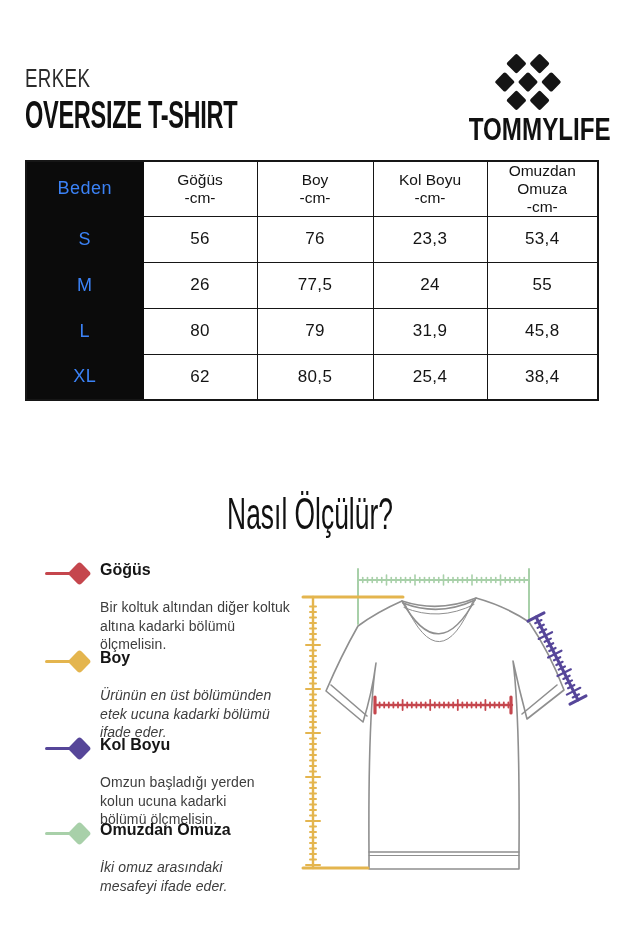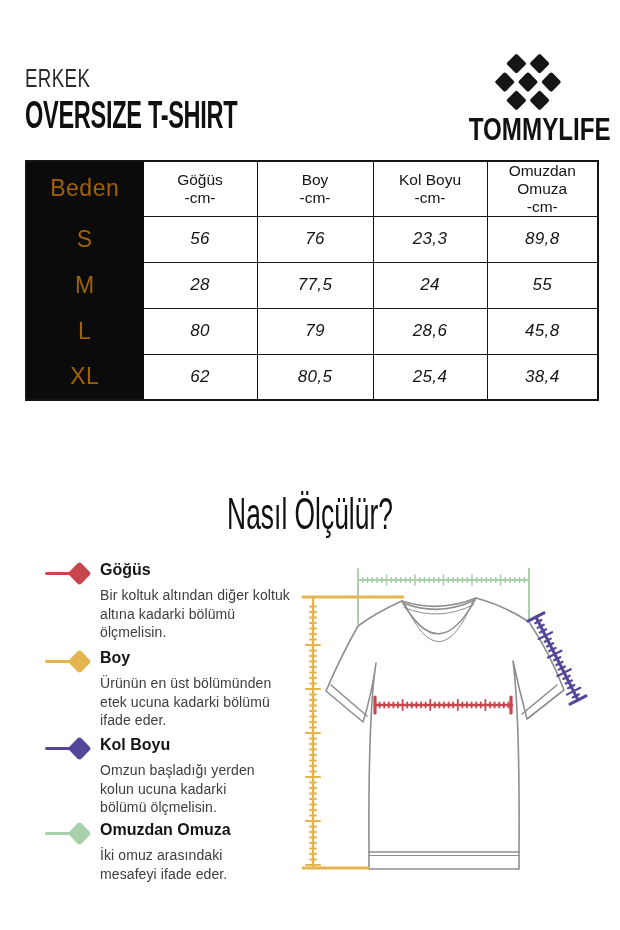--- a/index.html
+++ b/index.html
@@ -19,40 +19,40 @@
 
   
   .size-table{position:absolute;left:25px;top:160px;border-collapse:collapse;table-layout:fixed;
               border:2px solid #161616;}
   .size-table td,.size-table th{border:1.5px solid #161616;text-align:center;vertical-align:middle;
               font-weight:400;padding:0;}
   .size-table tr.head-row{height:55px;}
   .size-table tr.data-row{height:46px;}
   .col-head{font-size:15.5px;line-height:1.15;color:#141414;}
   .col-head .cu{display:block;}
-  .beden-cell{background:#0b0b0b;color:#a16207;border-color:#0b0b0b !important;font-size:23px;
+  .beden-cell{background:#0b0b0b;color:#3b82f6;border-color:#0b0b0b !important;font-size:18px;
               letter-spacing:.5px;}
-  .val{font-size:17px;letter-spacing:.3px;font-style:italic;}
+  .val{font-size:17px;letter-spacing:.3px;}
 
   
   .guide-title{position:absolute;left:0;top:489px;width:620px;text-align:center;
                font-size:44px;font-weight:400;color:#111;transform:scaleX(.60);
                transform-origin:center;line-height:1.15;}
 
   
   .legend-item{position:absolute;left:45px;display:flex;align-items:flex-start;}
   .legend-icon{position:relative;width:55px;height:26px;flex:0 0 55px;margin-top:2px;}
   .marker-line{position:absolute;left:0;top:10px;width:30px;height:3px;border-radius:2px;background:#999;}
   .marker-diamond{position:absolute;left:26px;top:3px;width:17px;height:17px;border-radius:3px;
                   transform:rotate(45deg);background:#999;}
   .legend-title{font-size:16px;font-weight:700;color:#151515;line-height:1.2;}
-  .legend-desc{font-size:14px;color:#3d3d3d;line-height:1.32;margin-top:7px;letter-spacing:.1px;}
+  .legend-desc{font-size:14px;color:#3d3d3d;line-height:1.32;margin-top:19px;letter-spacing:.1px;}
   .li-0{top:560px;} .li-1{top:648px;} .li-2{top:735px;} .li-3{top:820px;}
-  .li-0 .legend-desc{width:200px;} .li-1 .legend-desc{width:200px;}
-  .li-2 .legend-desc{width:170px;} .li-3 .legend-desc{width:140px;}
+  .li-0 .legend-desc{width:200px;} .li-1 .legend-desc{width:200px;font-style:italic;}
+  .li-2 .legend-desc{width:170px;} .li-3 .legend-desc{width:140px;font-style:italic;}
 
   
   .diagram{position:absolute;left:300px;top:555px;width:320px;height:340px;}
 </style>
 </head>
 <body>
 
 <div class="page">
 
   <div class="brand-left">
@@ -91,34 +91,34 @@
         <th class="col-head"><span class="cl">Kol Boyu</span><span class="cu">-cm-</span></th>
         <th class="col-head"><span class="cl">Omuzdan Omuza</span><span class="cu">-cm-</span></th>
       </tr>
     </thead>
     <tbody>
       <tr class="data-row">
         <td class="beden-cell">S</td>
         <td class="val">56</td>
         <td class="val">76</td>
         <td class="val">23,3</td>
-        <td class="val">89,8</td>
+        <td class="val">53,4</td>
       </tr>
       <tr class="data-row">
         <td class="beden-cell">M</td>
-        <td class="val">28</td>
+        <td class="val">26</td>
         <td class="val">77,5</td>
         <td class="val">24</td>
         <td class="val">55</td>
       </tr>
       <tr class="data-row">
         <td class="beden-cell">L</td>
         <td class="val">80</td>
         <td class="val">79</td>
-        <td class="val">28,6</td>
+        <td class="val">31,9</td>
         <td class="val">45,8</td>
       </tr>
       <tr class="data-row">
         <td class="beden-cell">XL</td>
         <td class="val">62</td>
         <td class="val">80,5</td>
         <td class="val">25,4</td>
         <td class="val">38,4</td>
       </tr>
     </tbody>

